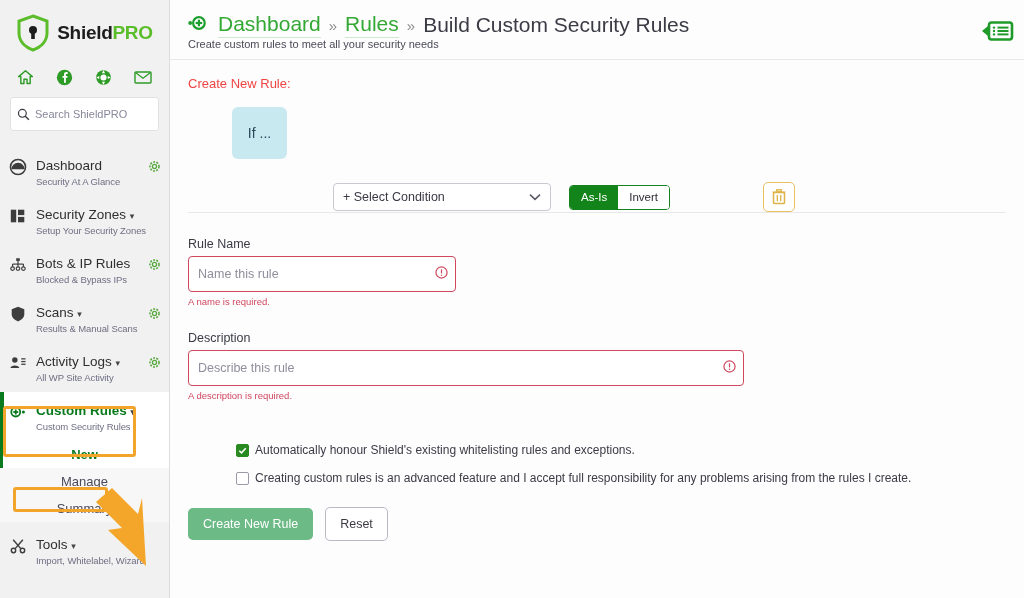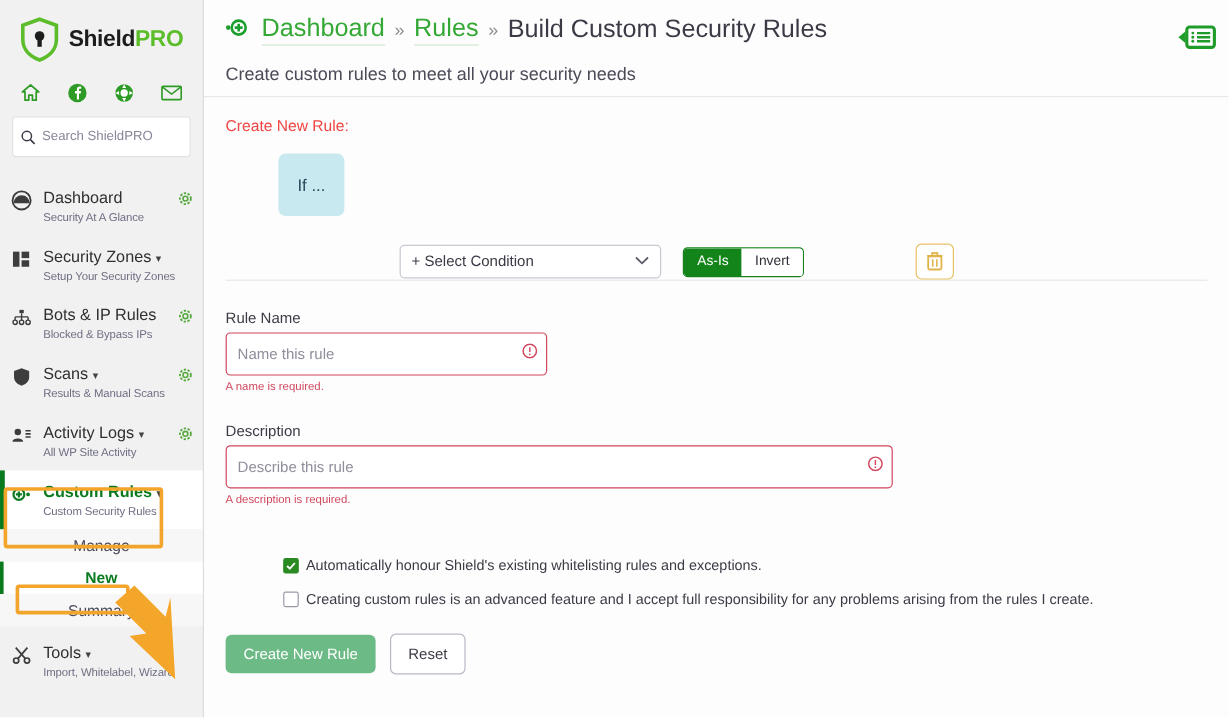--- a/index.html
+++ b/index.html
@@ -104,21 +104,21 @@
     position: relative; background: #fdfdfd;
   }
   .crumbs { display: flex; align-items: center; gap: 8px; }
   .crumb-ico { color: #1c9e2d; display: inline-block; margin-right: 2px; }
   .crumb-link {
     font-size: 21px; color: #34a834; text-decoration: none;
     border-bottom: 1px solid #cfe8cf; padding-bottom: 1px; cursor: pointer;
   }
   .crumb-sep { font-size: 15px; color: #8c8c8c; }
   .crumb-cur { font-size: 21px; color: #3b3b46; }
-  .subtitle { font-size: 15px; color: #4b4b58; margin-top: 16px; }
+  .subtitle { font-size: 11px; color: #4b4b58; margin-top: 0; }
 
   .hdr-toggle {
     position: absolute; right: 10px; top: 18px;
     display: flex; align-items: center; cursor: pointer;
   }
 
   .content { padding: 16px 18px 0 18px; }
   .section-label { font-size: 13px; color: #ef4444; }
 
   .if-block {
@@ -350,22 +350,22 @@
               <circle cx="16" cy="10" r="1.7" fill="#0a7a1f"></circle>
             </svg>
         </span>
         <span class="nav-txt">
           <span class="nav-title"><span>Custom Rules</span> <span class="caret">▾</span></span>
           <span class="nav-sub" style="display:block">Custom Security Rules</span>
         </span>
       </div>
 
       <div class="submenu">
+        <div class="sub-item active">New</div>
         <div class="sub-item">Manage</div>
-        <div class="sub-item active">New</div>
         <div class="sub-item">Summary</div>
       </div>
 
       <div class="nav-item" style="margin-top:4px">
         <span class="nav-ico">
           <svg width="18" height="18" viewBox="0 0 20 20">
               <circle cx="5" cy="15" r="2.4" fill="none" stroke="#3d3d3d" stroke-width="1.6"></circle>
               <circle cx="15" cy="15" r="2.4" fill="none" stroke="#3d3d3d" stroke-width="1.6"></circle>
               <line x1="6.6" y1="13.2" x2="15.4" y2="3" stroke="#3d3d3d" stroke-width="1.6"></line>
               <line x1="13.4" y1="13.2" x2="4.6" y2="3" stroke="#3d3d3d" stroke-width="1.6"></line>

